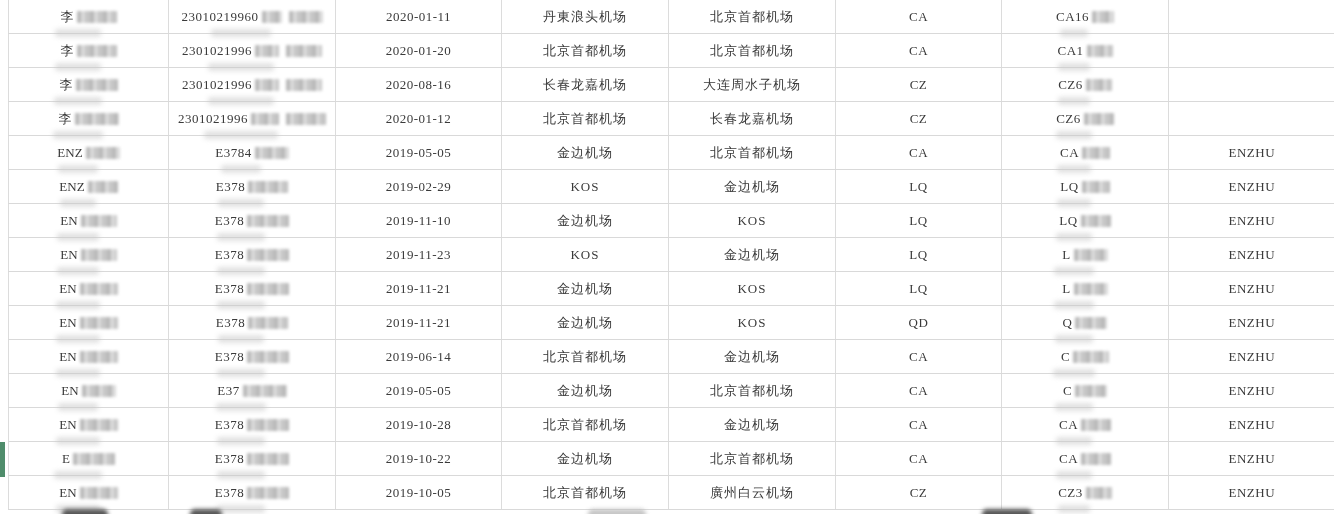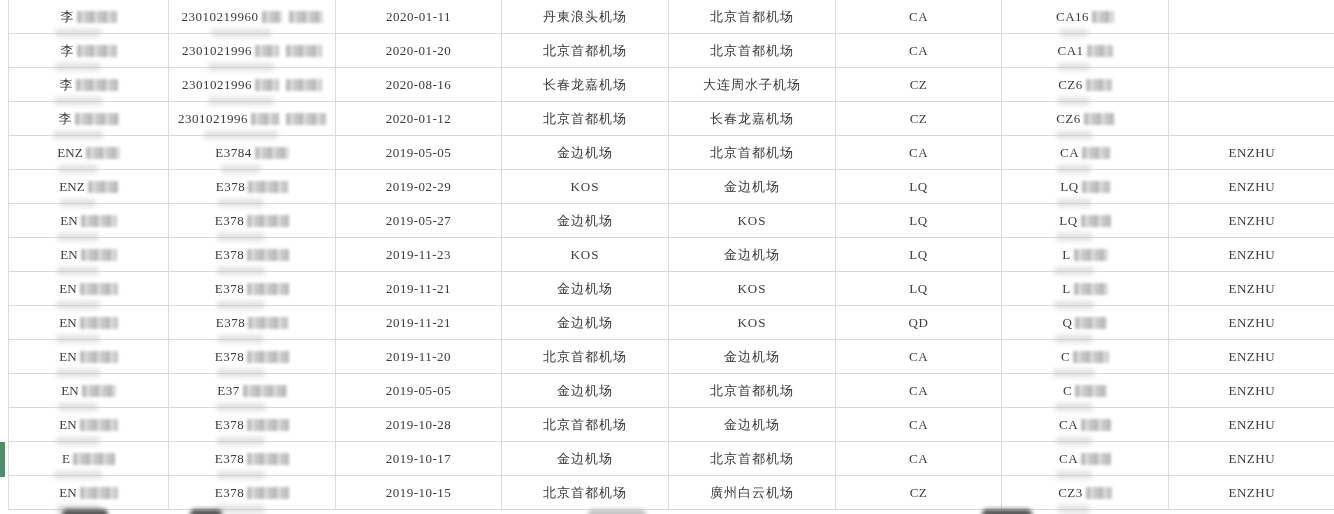--- a/index.html
+++ b/index.html
@@ -131,21 +131,21 @@
     <td class="cell num"><span>2019-02-29</span></td>
     <td class="cell cjk"><span>KOS</span></td>
     <td class="cell cjk"><span>金边机场</span></td>
     <td class="cell num"><span>LQ</span></td>
     <td class="cell num"><span>LQ</span><span class="patch" style="width: 28px;"></span><div class="ghost" style="width: 34px; left: calc(50% - 28px);"></div></td>
     <td class="cell num"><span>ENZHU</span></td>
   </tr>
         <tr>
     <td class="cell"><span>EN</span><span class="patch" style="width: 36px;"></span><div class="ghost" style="width: 42px; left: calc(50% - 32px);"></div></td>
     <td class="cell num"><span>E378</span><span class="patch" style="width: 42px;"></span><div class="ghost" style="width: 48px; left: calc(50% - 35px);"></div></td>
-    <td class="cell num"><span>2019-05-27</span></td>
+    <td class="cell num"><span>2019-11-10</span></td>
     <td class="cell cjk"><span>金边机场</span></td>
     <td class="cell cjk"><span>KOS</span></td>
     <td class="cell num"><span>LQ</span></td>
     <td class="cell num"><span>LQ</span><span class="patch" style="width: 30px;"></span><div class="ghost" style="width: 36px; left: calc(50% - 29px);"></div></td>
     <td class="cell num"><span>ENZHU</span></td>
   </tr>
         <tr>
     <td class="cell"><span>EN</span><span class="patch" style="width: 36px;"></span><div class="ghost" style="width: 42px; left: calc(50% - 32px);"></div></td>
     <td class="cell num"><span>E378</span><span class="patch" style="width: 42px;"></span><div class="ghost" style="width: 48px; left: calc(50% - 35px);"></div></td>
     <td class="cell num"><span>2019-11-23</span></td>
@@ -171,21 +171,21 @@
     <td class="cell num"><span>2019-11-21</span></td>
     <td class="cell cjk"><span>金边机场</span></td>
     <td class="cell cjk"><span>KOS</span></td>
     <td class="cell num"><span>QD</span></td>
     <td class="cell num"><span>Q</span><span class="patch" style="width: 32px;"></span><div class="ghost" style="width: 38px; left: calc(50% - 30px);"></div></td>
     <td class="cell num"><span>ENZHU</span></td>
   </tr>
         <tr>
     <td class="cell"><span>EN</span><span class="patch" style="width: 38px;"></span><div class="ghost" style="width: 44px; left: calc(50% - 33px);"></div></td>
     <td class="cell num"><span>E378</span><span class="patch" style="width: 42px;"></span><div class="ghost" style="width: 48px; left: calc(50% - 35px);"></div></td>
-    <td class="cell num"><span>2019-11-20</span></td>
+    <td class="cell num"><span>2019-06-14</span></td>
     <td class="cell cjk"><span>北京首都机场</span></td>
     <td class="cell cjk"><span>金边机场</span></td>
     <td class="cell num"><span>CA</span></td>
     <td class="cell num"><span>C</span><span class="patch" style="width: 36px;"></span><div class="ghost" style="width: 42px; left: calc(50% - 32px);"></div></td>
     <td class="cell num"><span>ENZHU</span></td>
   </tr>
         <tr>
     <td class="cell"><span>EN</span><span class="patch" style="width: 34px;"></span><div class="ghost" style="width: 40px; left: calc(50% - 31px);"></div></td>
     <td class="cell num"><span>E37</span><span class="patch" style="width: 44px;"></span><div class="ghost" style="width: 50px; left: calc(50% - 36px);"></div></td>
     <td class="cell num"><span>2019-05-05</span></td>
@@ -201,31 +201,31 @@
     <td class="cell num"><span>2019-10-28</span></td>
     <td class="cell cjk"><span>北京首都机场</span></td>
     <td class="cell cjk"><span>金边机场</span></td>
     <td class="cell num"><span>CA</span></td>
     <td class="cell num"><span>CA</span><span class="patch" style="width: 30px;"></span><div class="ghost" style="width: 36px; left: calc(50% - 29px);"></div></td>
     <td class="cell num"><span>ENZHU</span></td>
   </tr>
         <tr>
     <td class="cell"><span>E</span><span class="patch" style="width: 42px;"></span><div class="ghost" style="width: 48px; left: calc(50% - 35px);"></div></td>
     <td class="cell num"><span>E378</span><span class="patch" style="width: 42px;"></span><div class="ghost" style="width: 48px; left: calc(50% - 35px);"></div></td>
-    <td class="cell num"><span>2019-10-17</span></td>
+    <td class="cell num"><span>2019-10-22</span></td>
     <td class="cell cjk"><span>金边机场</span></td>
     <td class="cell cjk"><span>北京首都机场</span></td>
     <td class="cell num"><span>CA</span></td>
     <td class="cell num"><span>CA</span><span class="patch" style="width: 30px;"></span><div class="ghost" style="width: 36px; left: calc(50% - 29px);"></div></td>
     <td class="cell num"><span>ENZHU</span></td>
   </tr>
         <tr>
     <td class="cell"><span>EN</span><span class="patch" style="width: 38px;"></span><div class="ghost" style="width: 44px; left: calc(50% - 33px);"></div></td>
     <td class="cell num"><span>E378</span><span class="patch" style="width: 42px;"></span><div class="ghost" style="width: 48px; left: calc(50% - 35px);"></div></td>
-    <td class="cell num"><span>2019-10-15</span></td>
+    <td class="cell num"><span>2019-10-05</span></td>
     <td class="cell cjk"><span>北京首都机场</span></td>
     <td class="cell cjk"><span>廣州白云机场</span></td>
     <td class="cell num"><span>CZ</span></td>
     <td class="cell num"><span>CZ3</span><span class="patch" style="width: 26px;"></span><div class="ghost" style="width: 32px; left: calc(50% - 27px);"></div></td>
     <td class="cell num"><span>ENZHU</span></td>
   </tr>
       </tbody>
   </table>
 
   <div id="blobs">

